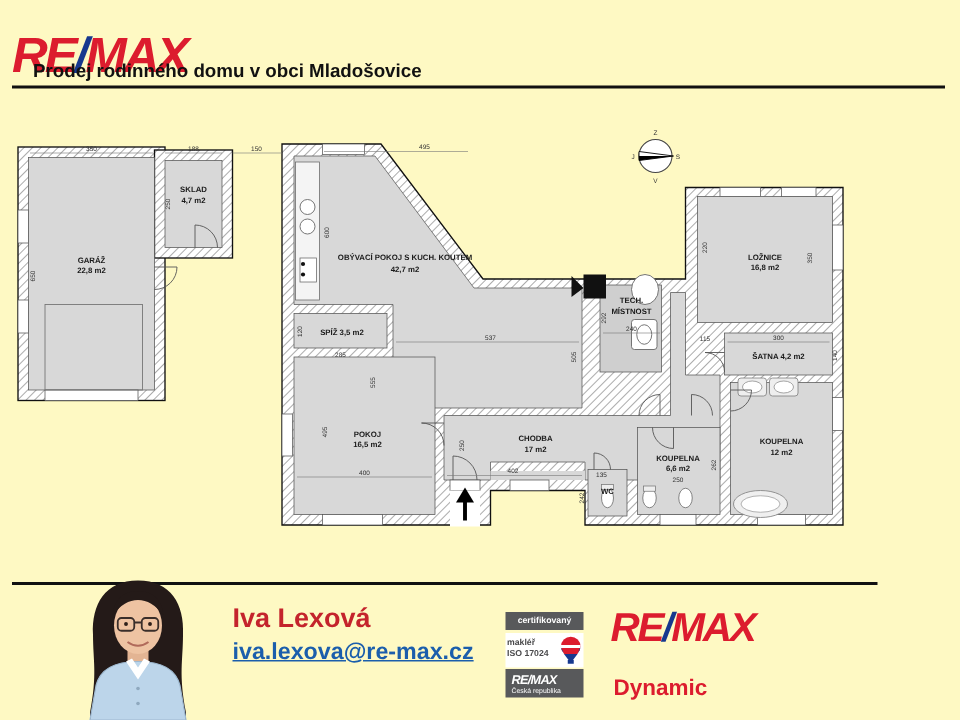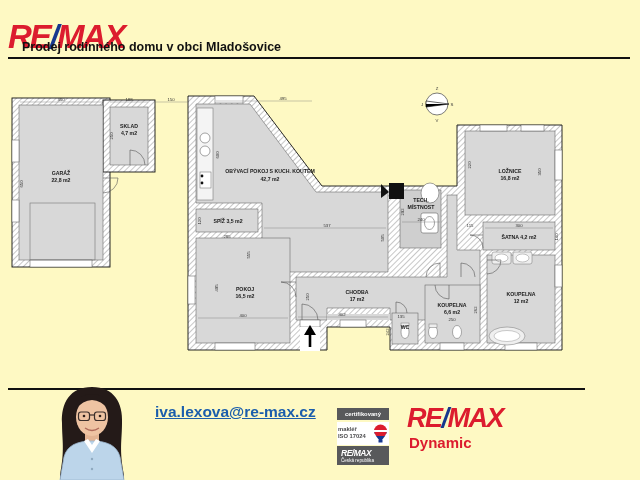--- a/index.html
+++ b/index.html
@@ -29,21 +29,21 @@
               text-align:center;padding:3px 0;}
   .cert .mid{background:#fff;display:flex;align-items:center;justify-content:space-between;
              padding:2px 1px;margin:1.5px 0;}
   .cert .mid .txt{font-size:5.8px;font-weight:bold;color:#4a4a4c;line-height:7px;}
   .cert .bar2{background:#58595b;color:#fff;padding:2px 4px;}
   .cert .bar2 .rm{font-size:8.5px;font-weight:800;font-style:italic;letter-spacing:-0.5px;}
   .cert .bar2 .cz{font-size:4.6px;}
   .brand{position:absolute;left:407px;top:405px;z-index:2;}
   .brand .big{font-style:italic;font-weight:800;font-size:27px;letter-spacing:-1.5px;line-height:1;}
   .brand .big .red{color:#dc1c2e;} .brand .big .blue{color:#16388e;}
-  .brand .office{font-size:15px;font-weight:bold;color:#dc1c2e;margin-top:2px;margin-left:2px;}
+  .brand .office{font-size:15px;font-weight:bold;color:#dc1c2e;margin-top:18px;margin-left:2px;}
 </style>
 </head>
 <body>
 
 <div class="page">
 
   <div class="logo"><span class="red">RE</span><span class="blue">/</span><span class="red">MAX</span></div>
   <div class="title">Prodej rodinného domu v obci Mladošovice</div>
   <div class="hline" id="hline-top"></div>
 
@@ -235,20 +235,21 @@
     <circle cx="36" cy="33" r="1.3" fill="#2c1f1a"></circle>
       <circle cx="52" cy="33" r="1.3" fill="#2c1f1a"></circle>
     <path d="M37,45 Q44,50 51,45" fill="none" stroke="#b06a5a" stroke-width="1.3"></path>
     <path d="M12,97 L16,74 C19,62 30,58 44,58 C58,58 69,62 72,74 L76,97 Z" fill="#bcd5ea" stroke="#9db8cf" stroke-width="0.8"></path>
     <path d="M36,58 L44,70 L52,58 L48,56 L44,62 L40,56 Z" fill="#fff"></path>
     <circle cx="44" cy="76" r="1.2" fill="#8fa9bf"></circle>
       <circle cx="44" cy="86" r="1.2" fill="#8fa9bf"></circle>
   </svg>
 
   <div class="contact">
+    <div class="name">Iva Lexová</div>
     <div class="email">iva.lexova@re-max.cz</div>
   </div>
 
   <div class="cert">
     <div class="bar1">certifikovaný</div>
     <div class="mid">
       <div class="txt">
         <div>makléř</div>
         <div>ISO 17024</div>
       </div>

